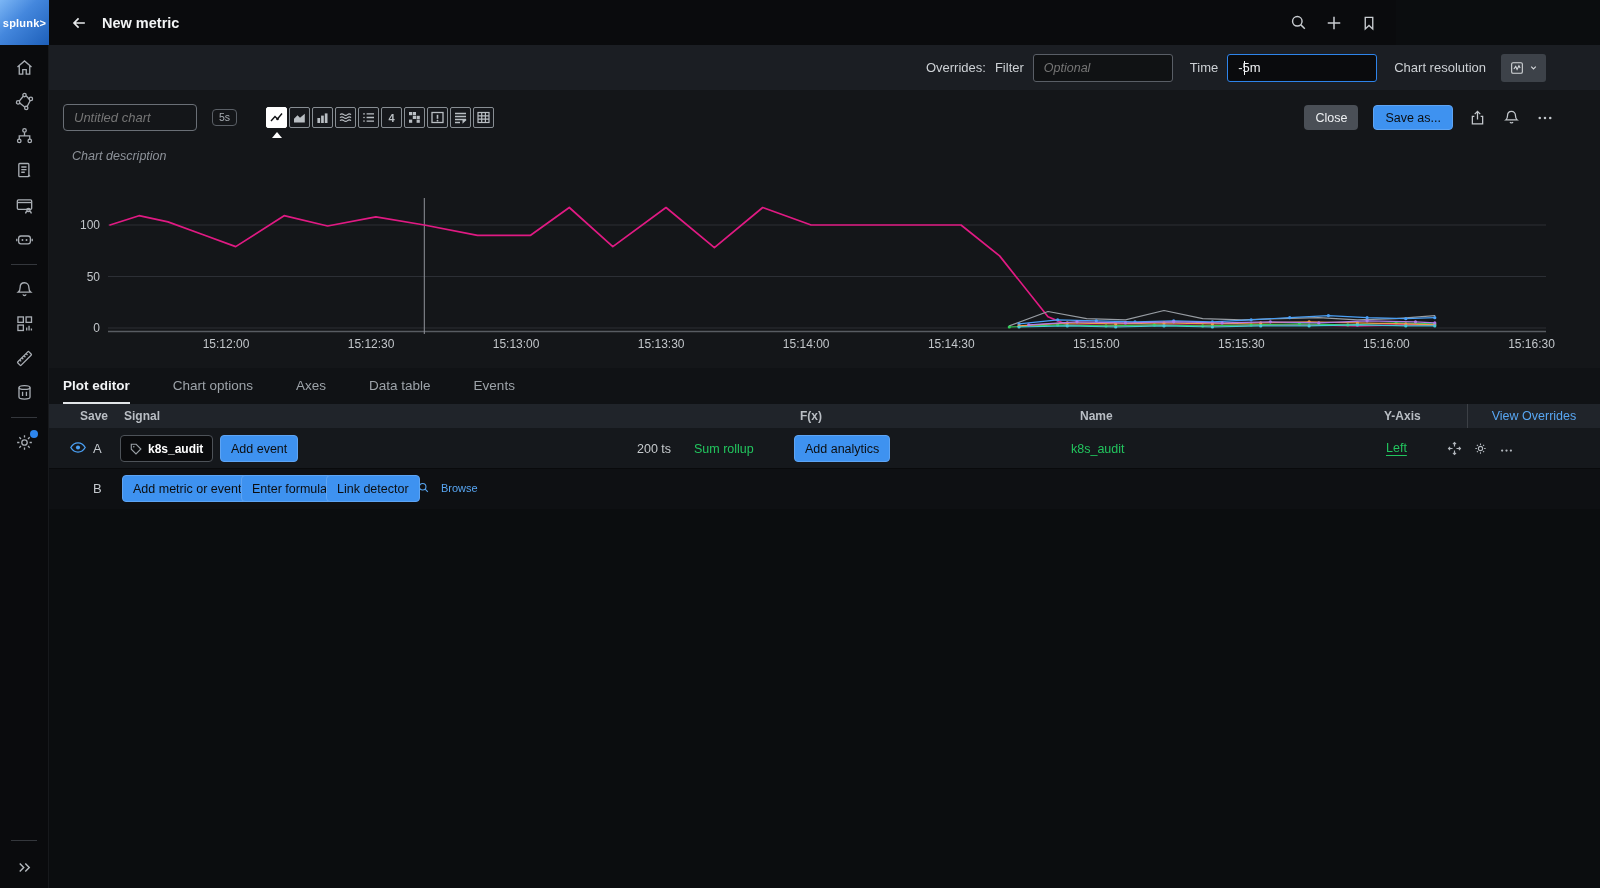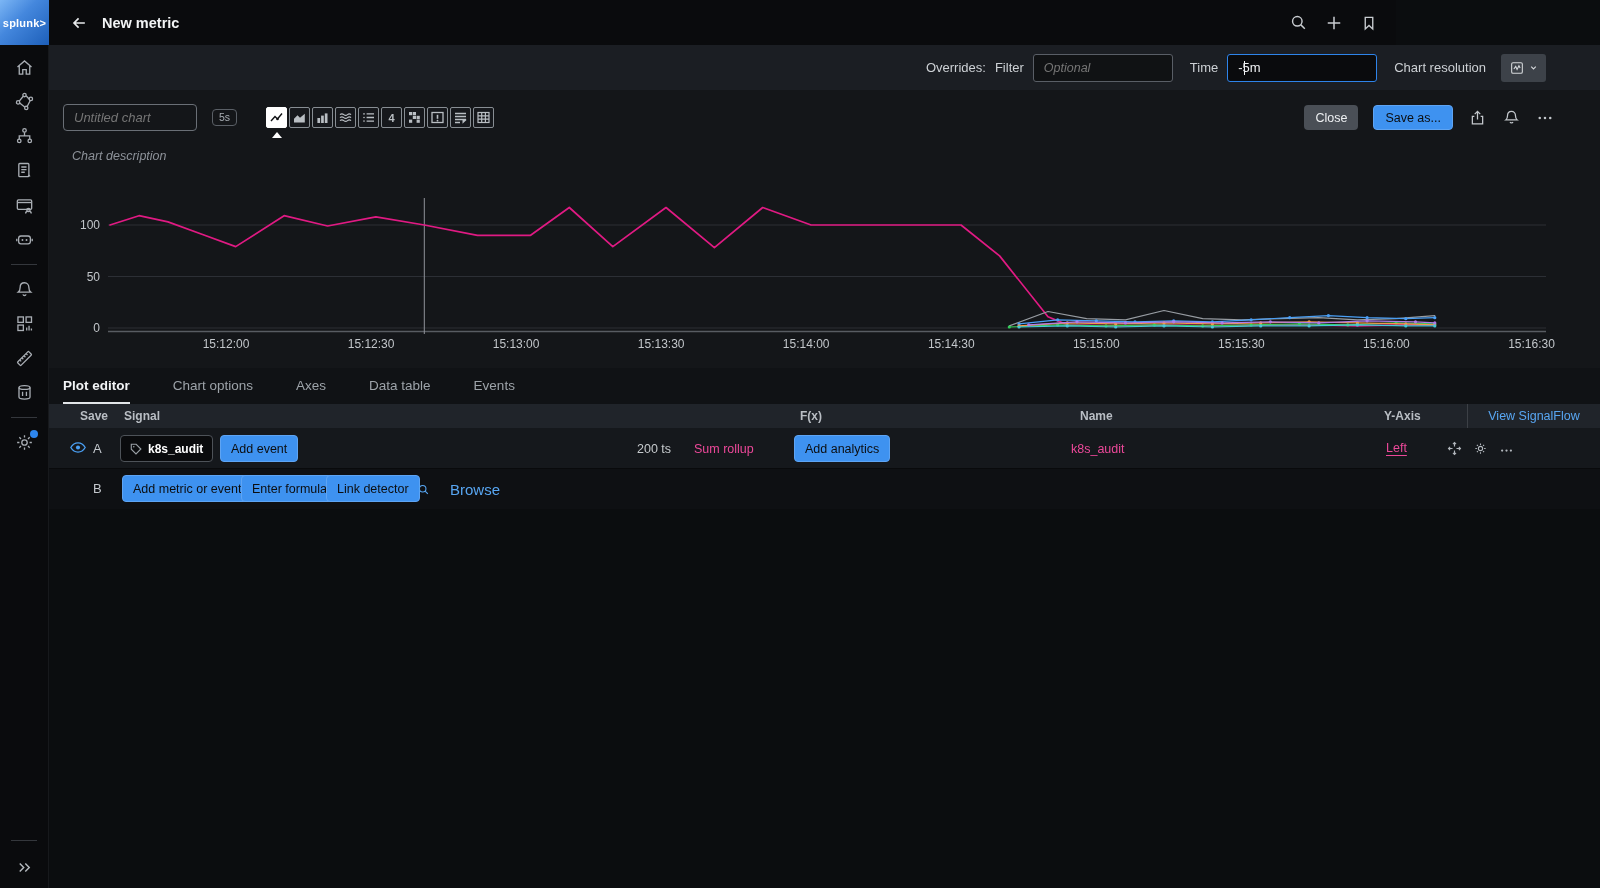--- a/index.html
+++ b/index.html
@@ -63,24 +63,24 @@
 
   .row-a{position:absolute;top:383px;left:0;width:1551px;height:41px;background:#15181c;border-bottom:1px solid #090a0c;}
   .row-b{position:absolute;top:424px;left:0;width:1551px;height:40px;background:#0e1013;}
   .rowel{position:absolute;display:flex;align-items:center;}
   .plot-letter{color:#c3c8cd;font-size:13px;}
   .signal-pill{left:71px;top:7px;height:27px;background:#0a0b0d;border:1px solid #4d5258;border-radius:4px;display:flex;align-items:center;gap:6px;padding:0 9px;cursor:pointer;}
   .signal-pill .tag-ic{color:#9aa0a6;display:flex;}
   .signal-pill .pill-text{font-size:12px;font-weight:bold;color:#fff;}
   .btn-blue{background:#3e92f0;color:#0c0e10;border:1px solid #5ea4f3;border-radius:4px;height:27px;padding:0 10px;font-size:12.5px;cursor:pointer;font-family:"Liberation Sans",sans-serif;white-space:nowrap;}
   .txt-gray{color:#c6cacd;font-size:12.5px;}
-  .link-blue{color:#ec4899;font-size:12.5px;cursor:pointer;text-decoration:none;}
+  .link-blue{color:#22c55e;font-size:12.5px;cursor:pointer;text-decoration:none;}
   .link-underline{text-decoration:underline;text-underline-offset:3px;}
   .row-icon{color:#b2b7bd;display:flex;align-items:center;cursor:pointer;}
-  .browse-link{display:flex;align-items:center;gap:20px;color:#58a6f2;font-size:15px;cursor:pointer;}
+  .browse-link{display:flex;align-items:center;gap:11px;color:#58a6f2;font-size:11px;cursor:pointer;}
 </style>
 </head>
 <body>
 
 <div class="app">
 
   <div class="topnav">
     <div class="logo">
         <span>splunk&gt;</span>
       </div>
@@ -419,21 +419,21 @@
       <span class="tab">Data table</span>
       <span class="tab">Events</span>
     </div>
 
     <div class="table-header">
       <span class="th th-plot">Save</span>
       <span class="th th-signal">Signal</span>
       <span class="th th-fx">F(x)</span>
       <span class="th th-name">Name</span>
       <span class="th th-yaxis">Y-Axis</span>
-      <span class="vsf-cell">View SignalFlow</span>
+      <span class="vsf-cell">View Overrides</span>
     </div>
 
     <div class="row-a">
       <span class="rowel row-icon" style="left:20px;top:12px;color:#4aa0f5">
         <svg width="18" height="15" viewBox="0 0 22 18" fill="none" stroke="currentColor" stroke-width="1.6">
             <path d="M2.2 9 C4.3 5.4 7.8 3.4 11 3.4 s6.7 2 8.8 5.6 c-2.1 3.6-5.6 5.6-8.8 5.6 s-6.7-2-8.8-5.6 z"></path>
             <circle cx="11" cy="9" r="2.5" fill="currentColor" stroke="none"></circle>
           </svg>
       </span>
       <span class="rowel plot-letter" style="left:44px;top:13px">A</span>

